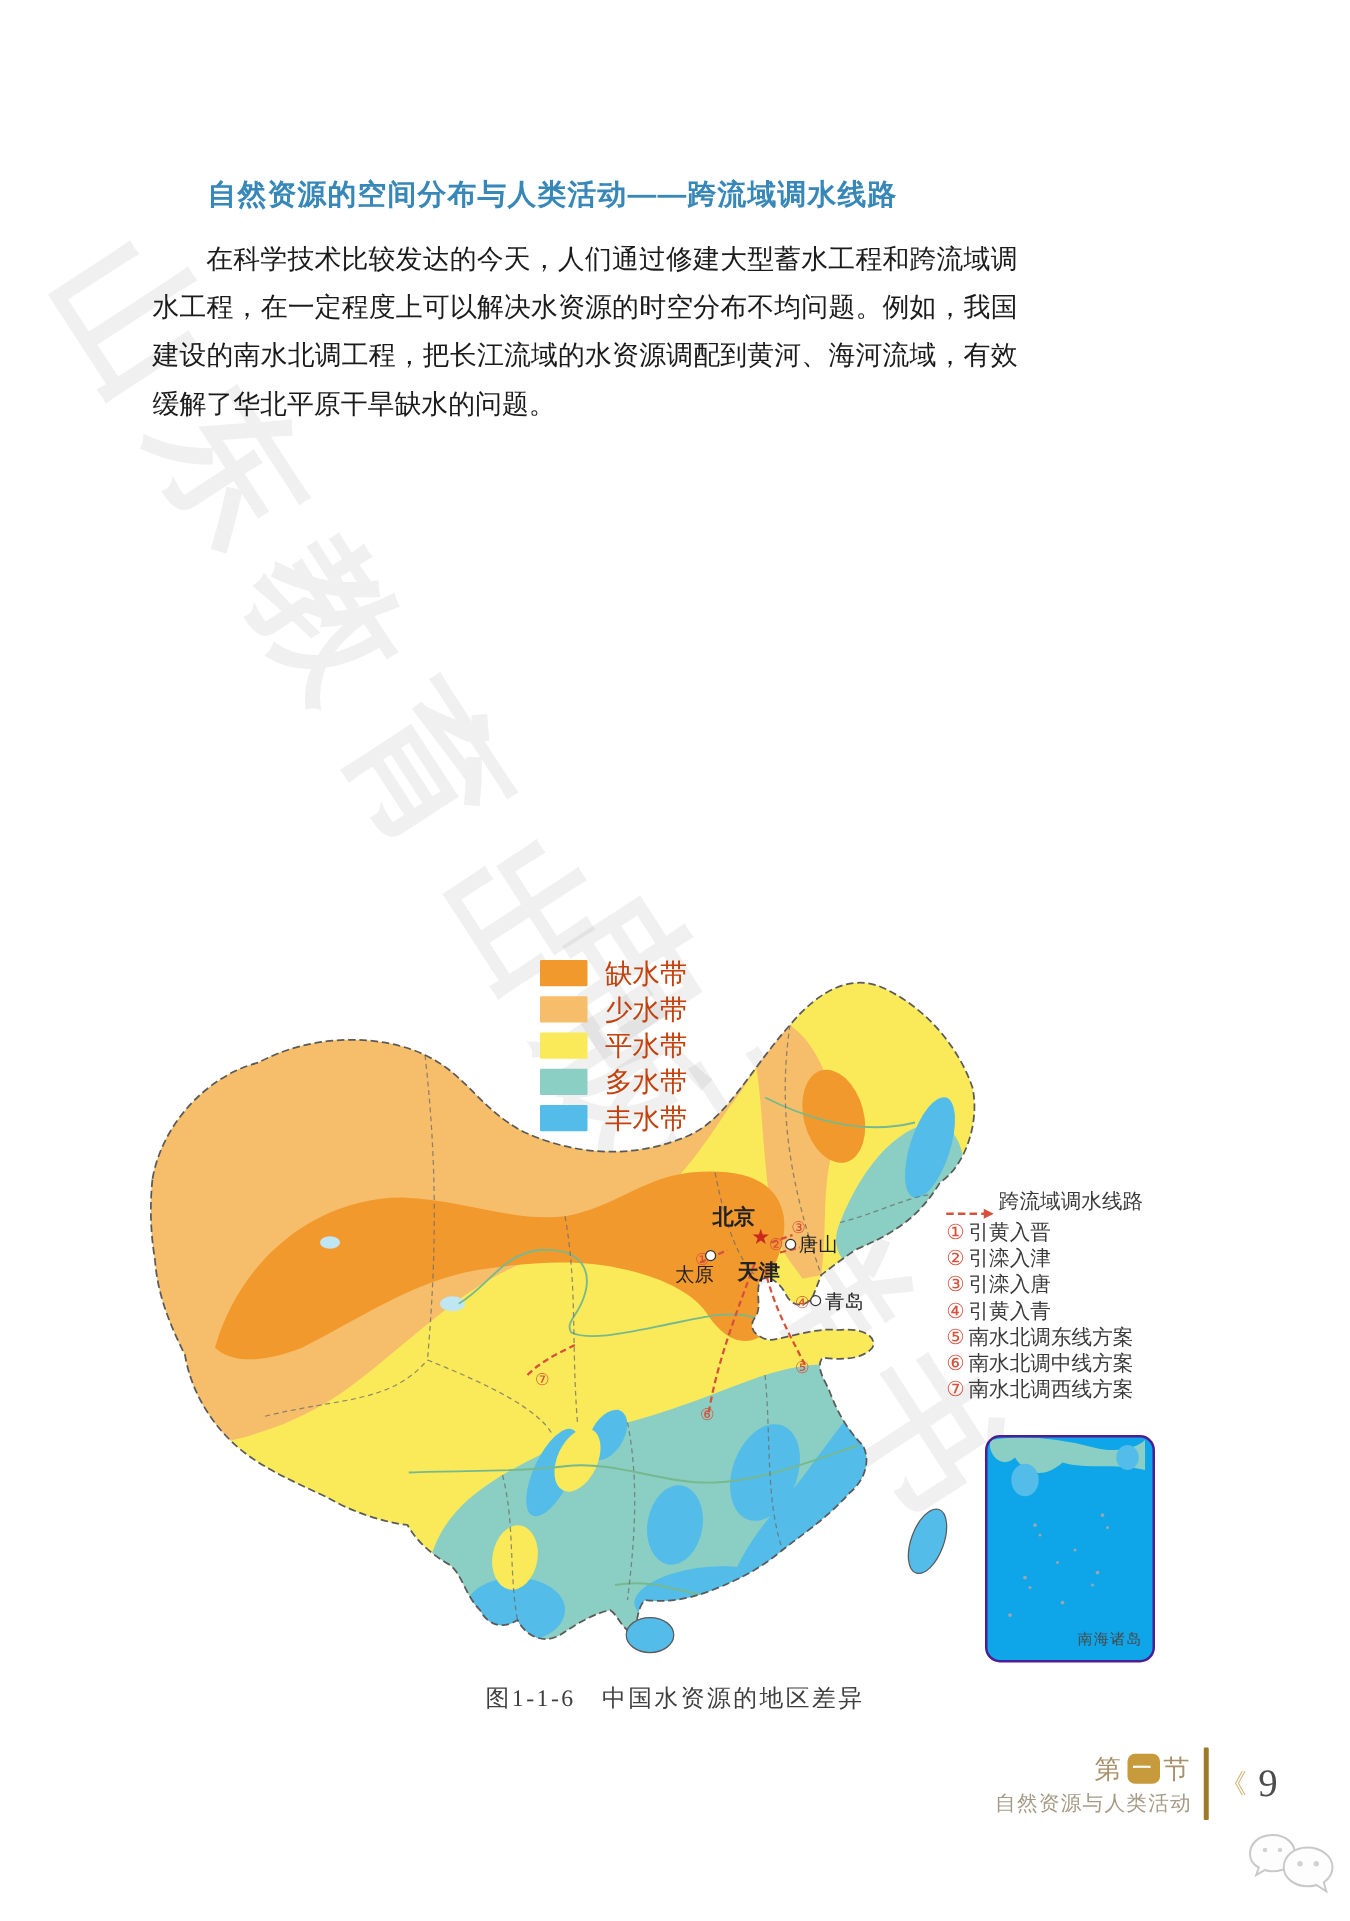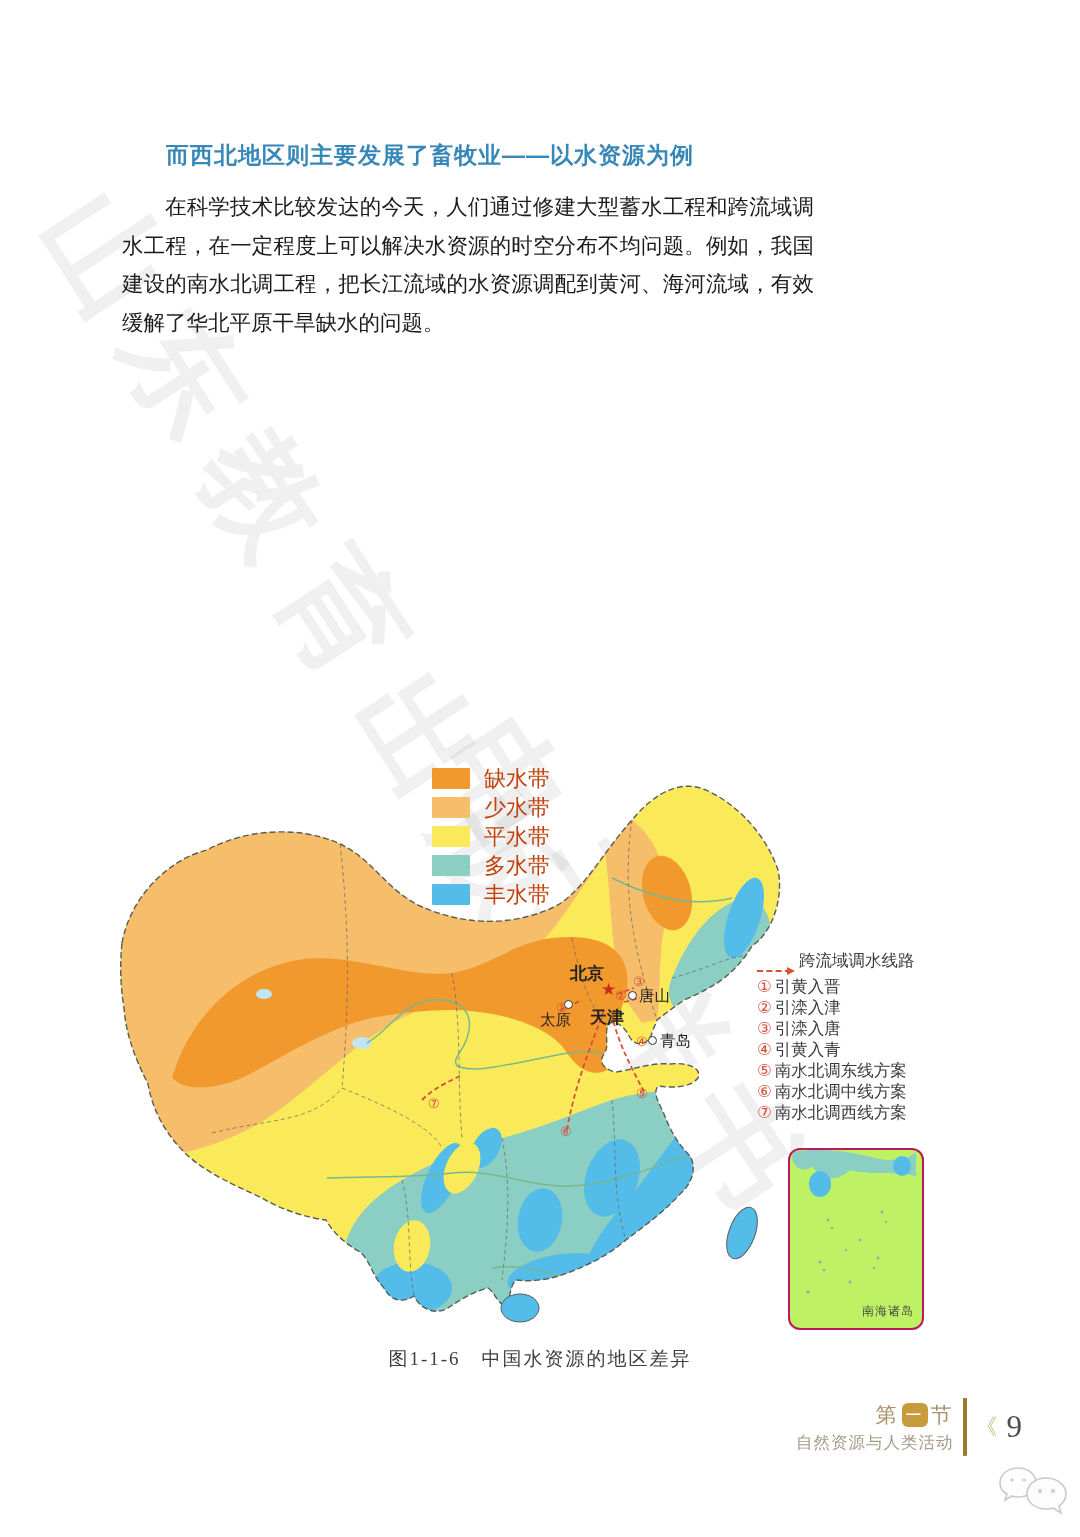--- a/index.html
+++ b/index.html
@@ -52,21 +52,21 @@
   .legend-routes .num{color:#d6503c;margin-right:3px;}
   .map-label{position:absolute;z-index:4;font-family:"Liberation Sans","DejaVu Sans",sans-serif;color:#222;}
   .map-label.bold{font-weight:bold;font-size:17px;}
   .map-label.small{font-size:15.5px;}
   .map-star{position:absolute;z-index:4;color:#c92a1d;font-size:17px;line-height:17px;}
   .map-dot{position:absolute;z-index:4;width:7px;height:7px;border:1.5px solid #333;border-radius:50%;background:#fff;}
   .map-num{position:absolute;z-index:4;color:#d6503c;font-size:13px;font-family:"Liberation Sans",sans-serif;}
   
   .inset{
     position:absolute;left:788px;top:1148px;width:132px;height:178px;z-index:4;
-    border:2px solid #be185d;border-radius:12px;background:#bef264;overflow:hidden;
+    border:2px solid #4c1d95;border-radius:12px;background:#0ea5e9;overflow:hidden;
   }
   .inset-label{
     position:absolute;right:8px;bottom:8px;font-size:12px;color:#4a4a4a;
     font-family:"Liberation Sans",sans-serif;letter-spacing:1px;
   }
   .caption{
     position:absolute;left:0;top:1346px;width:1080px;text-align:center;z-index:3;
     font-size:19px;color:#3f3f3f;letter-spacing:2px;
   }
   
@@ -93,21 +93,21 @@
     font-size:37px;font-weight:bold;color:#ffffff;letter-spacing:2px;
     text-shadow:2px 2px 2px #b9b9b9, -1px -1px 1px #e8e8e8;
   }
 </style>
 </head>
 <body>
 
 <div class="wm" style="left:140px;top:160px;">山东教育出版社</div>
 <div class="wm" style="left:540px;top:690px;">电子样书</div>
 
-<div class="heading">而西北地区则主要发展了畜牧业——以水资源为例</div>
+<div class="heading">自然资源的空间分布与人类活动——跨流域调水线路</div>
 <div class="bodytext">
   <p>在科学技术比较发达的今天，人们通过修建大型蓄水工程和跨流域调水工程，在一定程度上可以解决水资源的时空分布不均问题。例如，我国建设的南水北调工程，把长江流域的水资源调配到黄河、海河流域，有效缓解了华北平原干旱缺水的问题。</p>
 </div>
 
 <div class="map-wrap">
   <svg viewBox="0 0 673 577" width="673" height="577">
     <defs>
       <clipPath id="cn">
         <path d="M10,195 C18,150 55,112 95,102 C135,80 190,78 228,96 C262,112 272,140 308,158
                  C348,176 395,180 440,160 C470,146 488,108 520,72 C545,42 572,30 598,44

